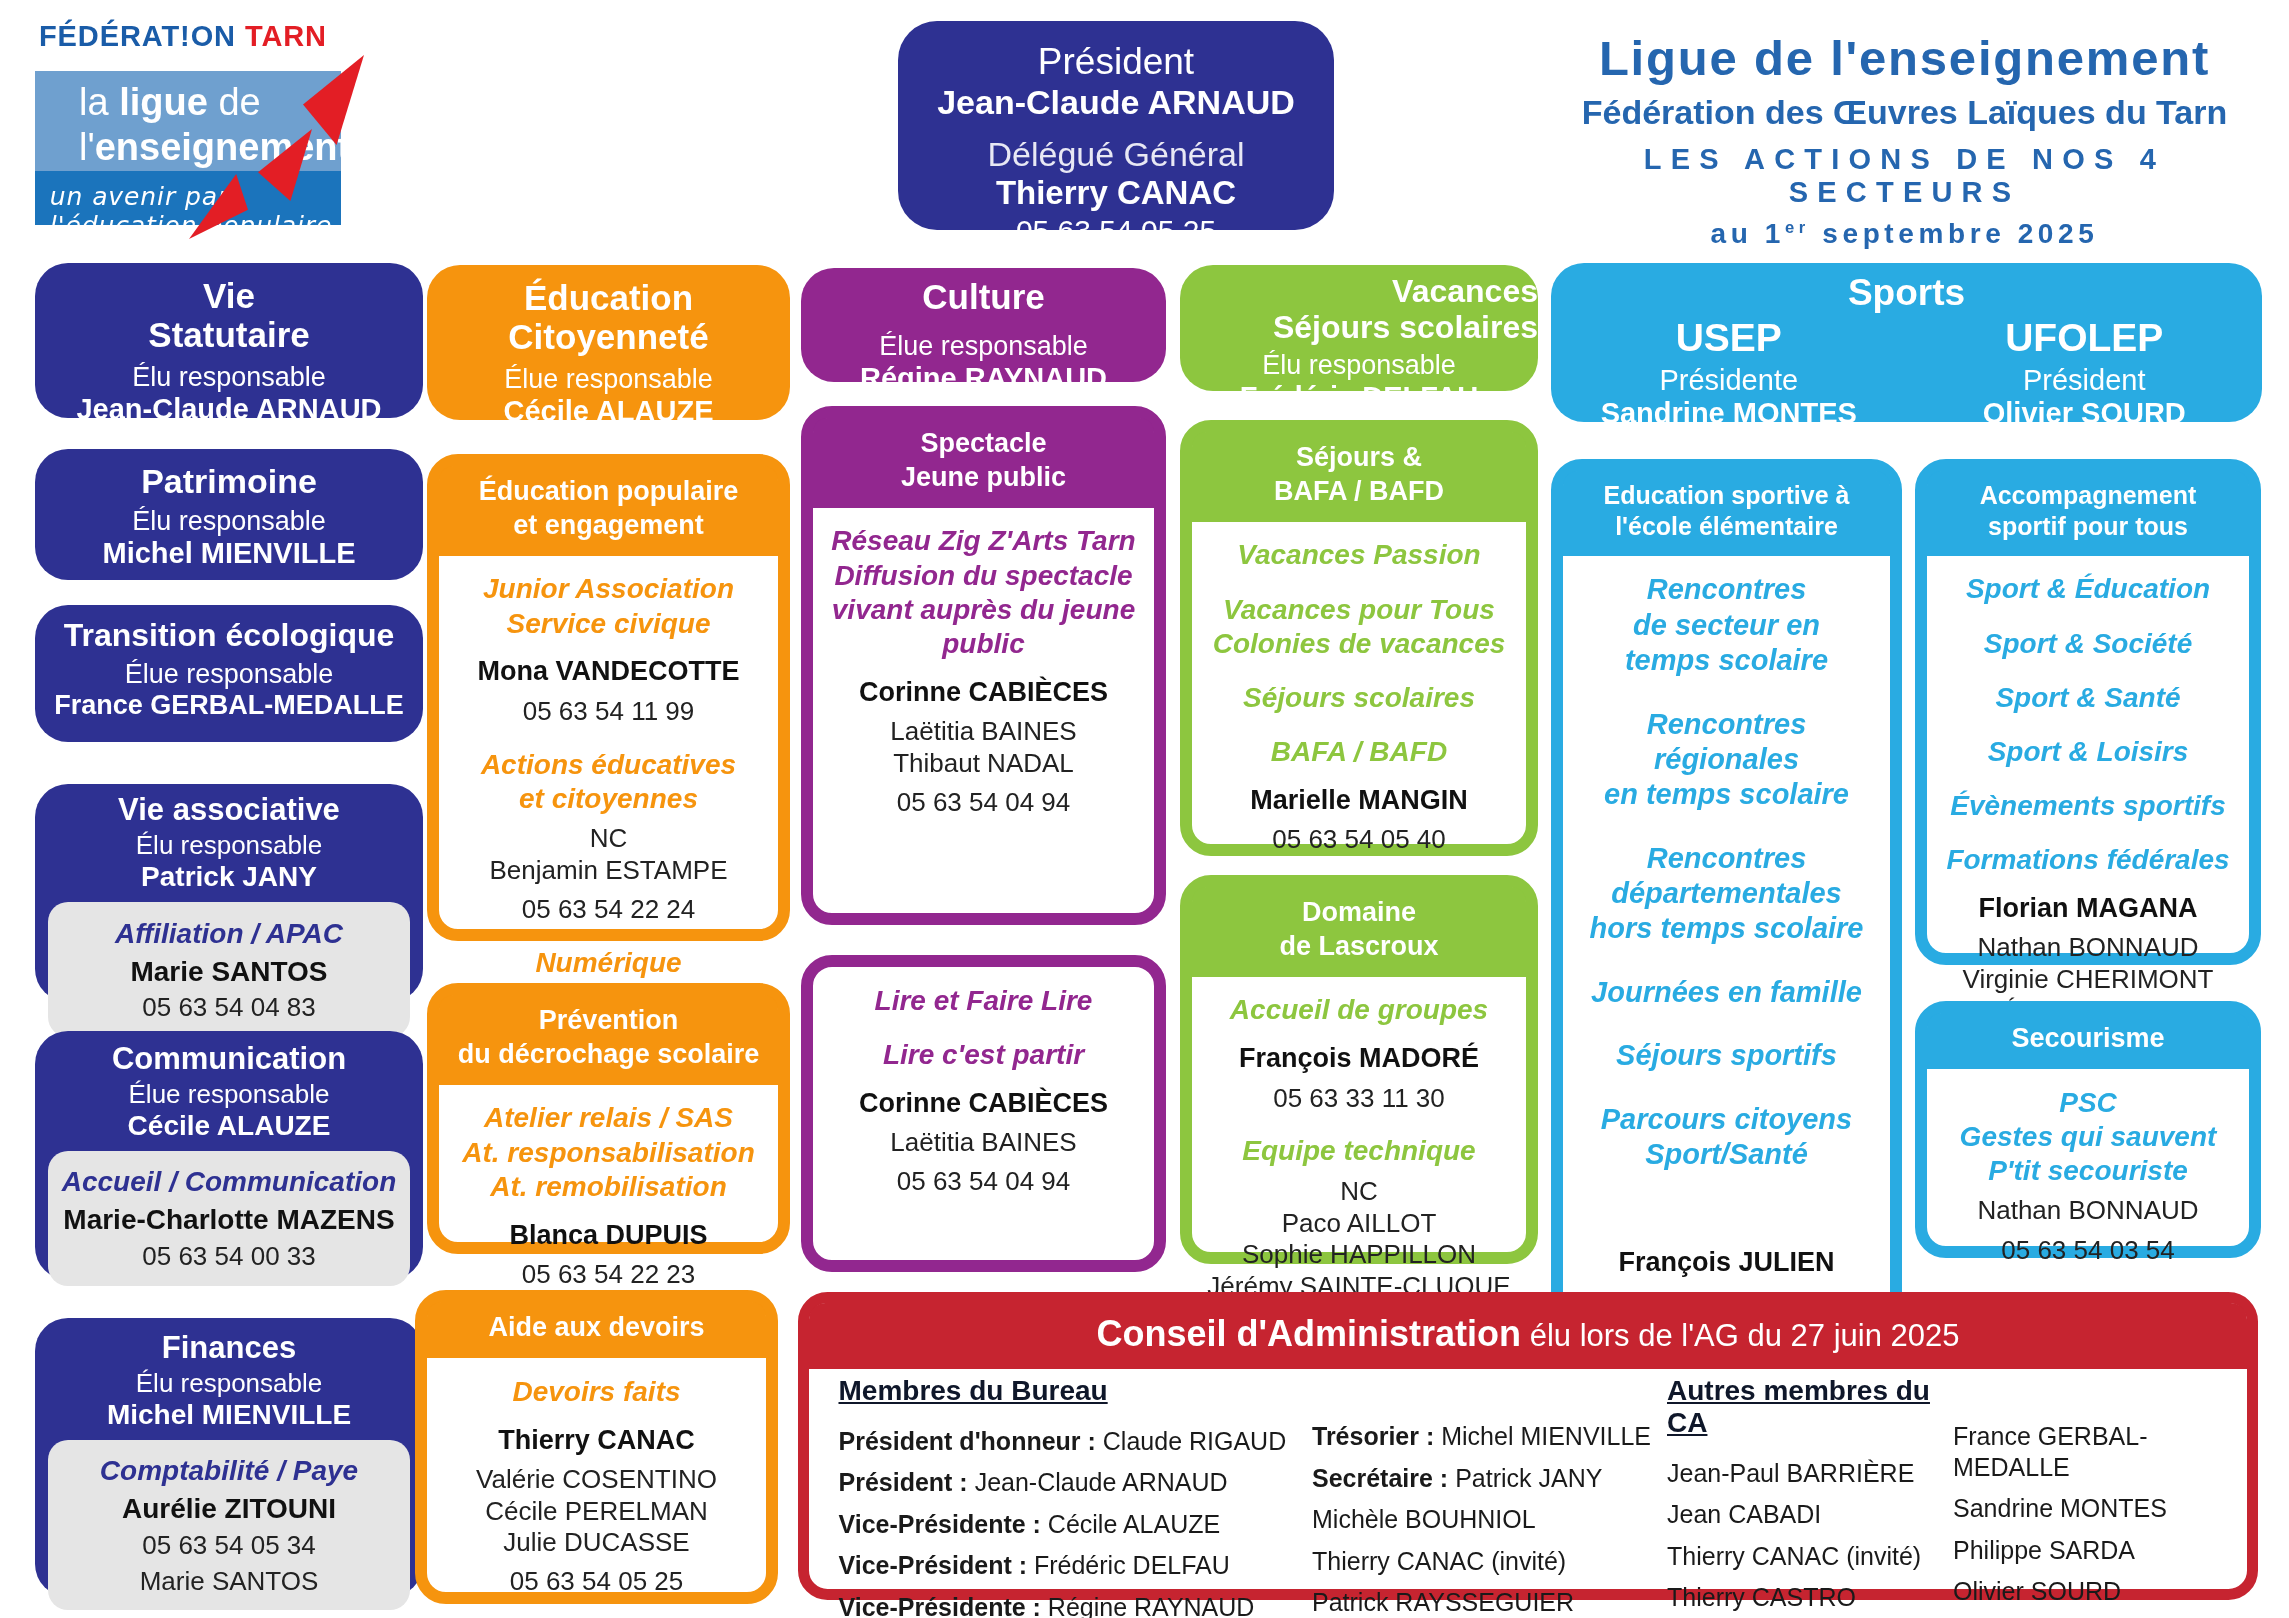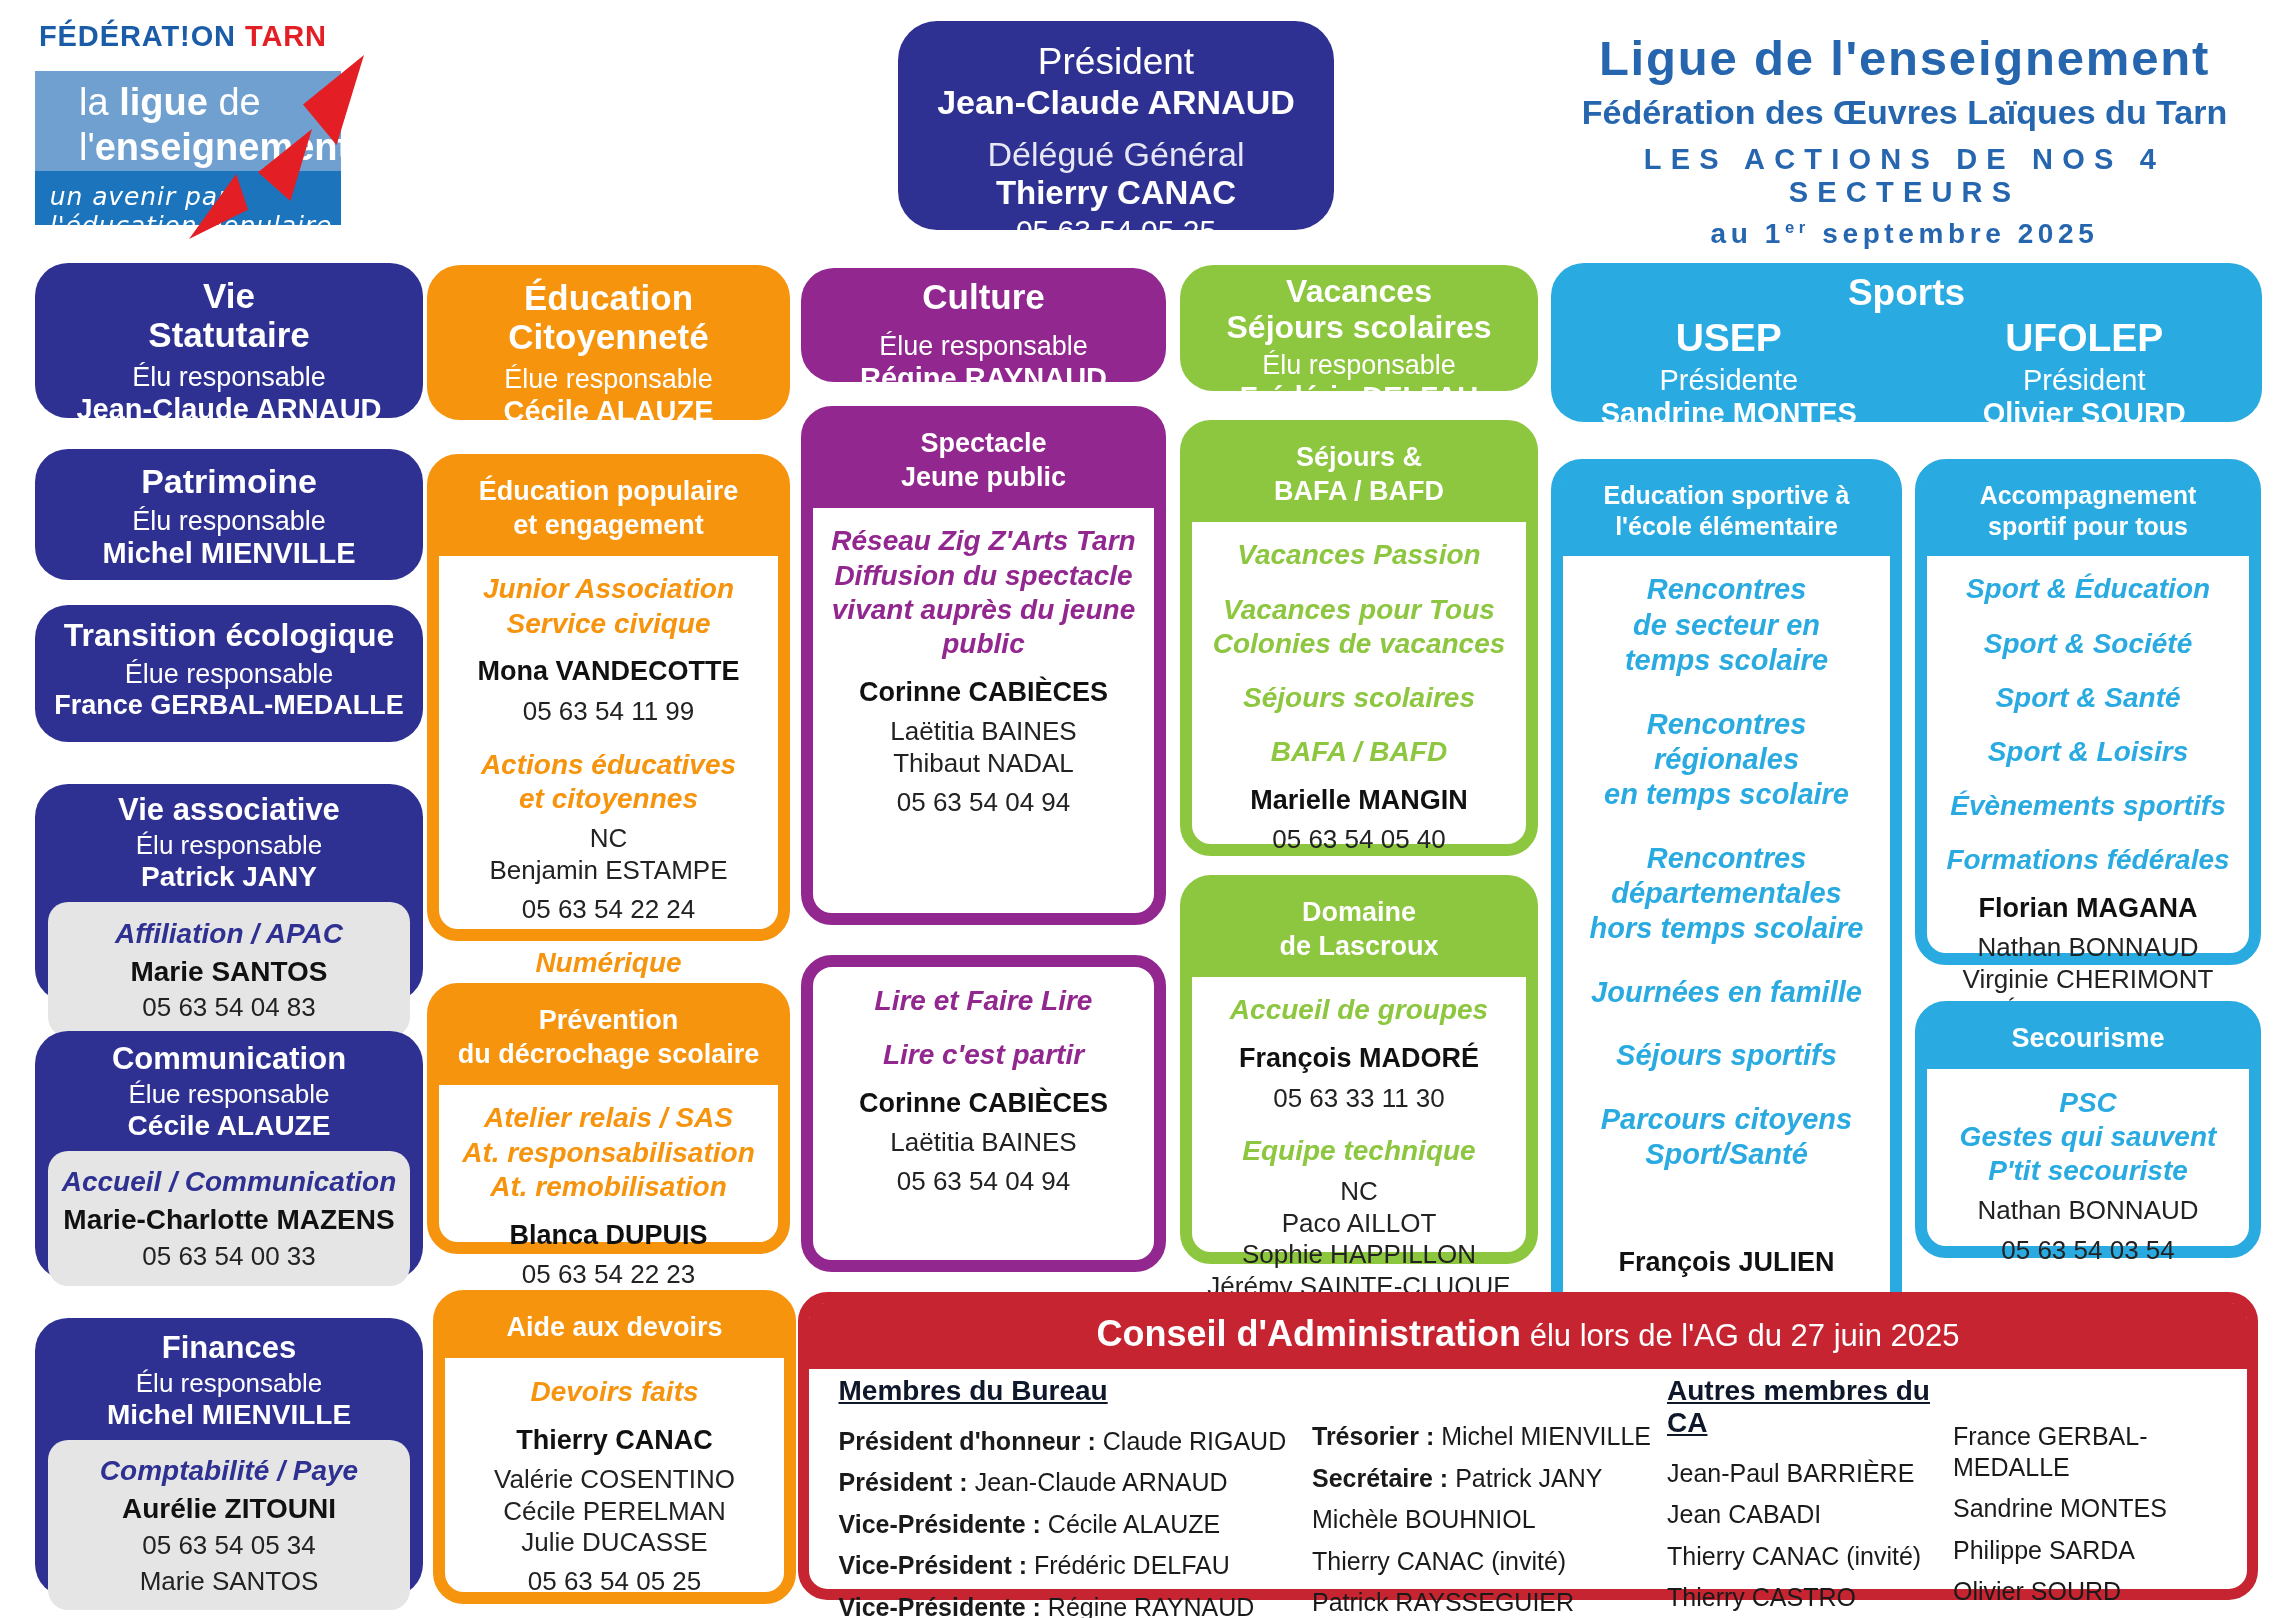--- a/index.html
+++ b/index.html
@@ -33,21 +33,21 @@
   .t4{font-size:28px;font-weight:bold;letter-spacing:4.6px;margin-top:9.2px;}
   .t4 sup{font-size:16.6px;}
 
   
   .sector{background:var(--c);border-radius:33px;color:#fff;text-align:center;padding-top:13px;}
   .sec-t{font-size:35px;font-weight:800;line-height:1.12;white-space:pre-line;margin-bottom:7.4px;}
   .sec-s{font-size:27px;}
   .sec-n{font-size:29px;font-weight:bold;}
   .compact .sec-t{margin-bottom:14.8px;}
   .compact{padding-top:9.2px;}
-  .mid .sec-t{font-size:32px;margin-bottom:3.7px;}
+  .mid .sec-t{font-size:32px;margin-bottom:3.7px;text-align:right;}
   .mid{padding-top:9.2px;}
   .combo .sec-t{font-size:31px;margin-bottom:1.8px;}
   .combo .sec-s{font-size:26px;}
   .combo .sec-n{font-size:28px;}
   .solid .sec-t{font-size:34px;margin-bottom:5.5px;}
 
   
   .sports-title{font-size:37px;font-weight:700;}
   .sports-row{display:flex;margin-top:1.8px;}
   .sports-half{flex:1;text-align:center;}
@@ -222,21 +222,21 @@
     <div class="card-head">Prévention
 du décrochage scolaire</div>
     <div class="card-body">
         <div class="item item-activity">Atelier relais / SAS
 At. responsabilisation
 At. remobilisation</div>
         <div class="item item-name">Blanca DUPUIS</div>
         <div class="item item-phone">05 63 54 22 23</div>
       </div>
   </div>
-  <div class="abs card" style="--c:#F6940E;left:433px;top:1290px;width:363px;height:314px;">
+  <div class="abs card" style="--c:#F6940E;left:415px;top:1290px;width:363px;height:314px;">
     <div class="card-head">Aide aux devoirs</div>
     <div class="card-body">
         <div class="item item-activity">Devoirs faits</div>
         <div class="item item-name">Thierry CANAC</div>
         <div class="item item-plain">Valérie COSENTINO
 Cécile PERELMAN
 Julie DUCASSE</div>
         <div class="item item-phone">05 63 54 05 25</div>
       </div>
   </div>

